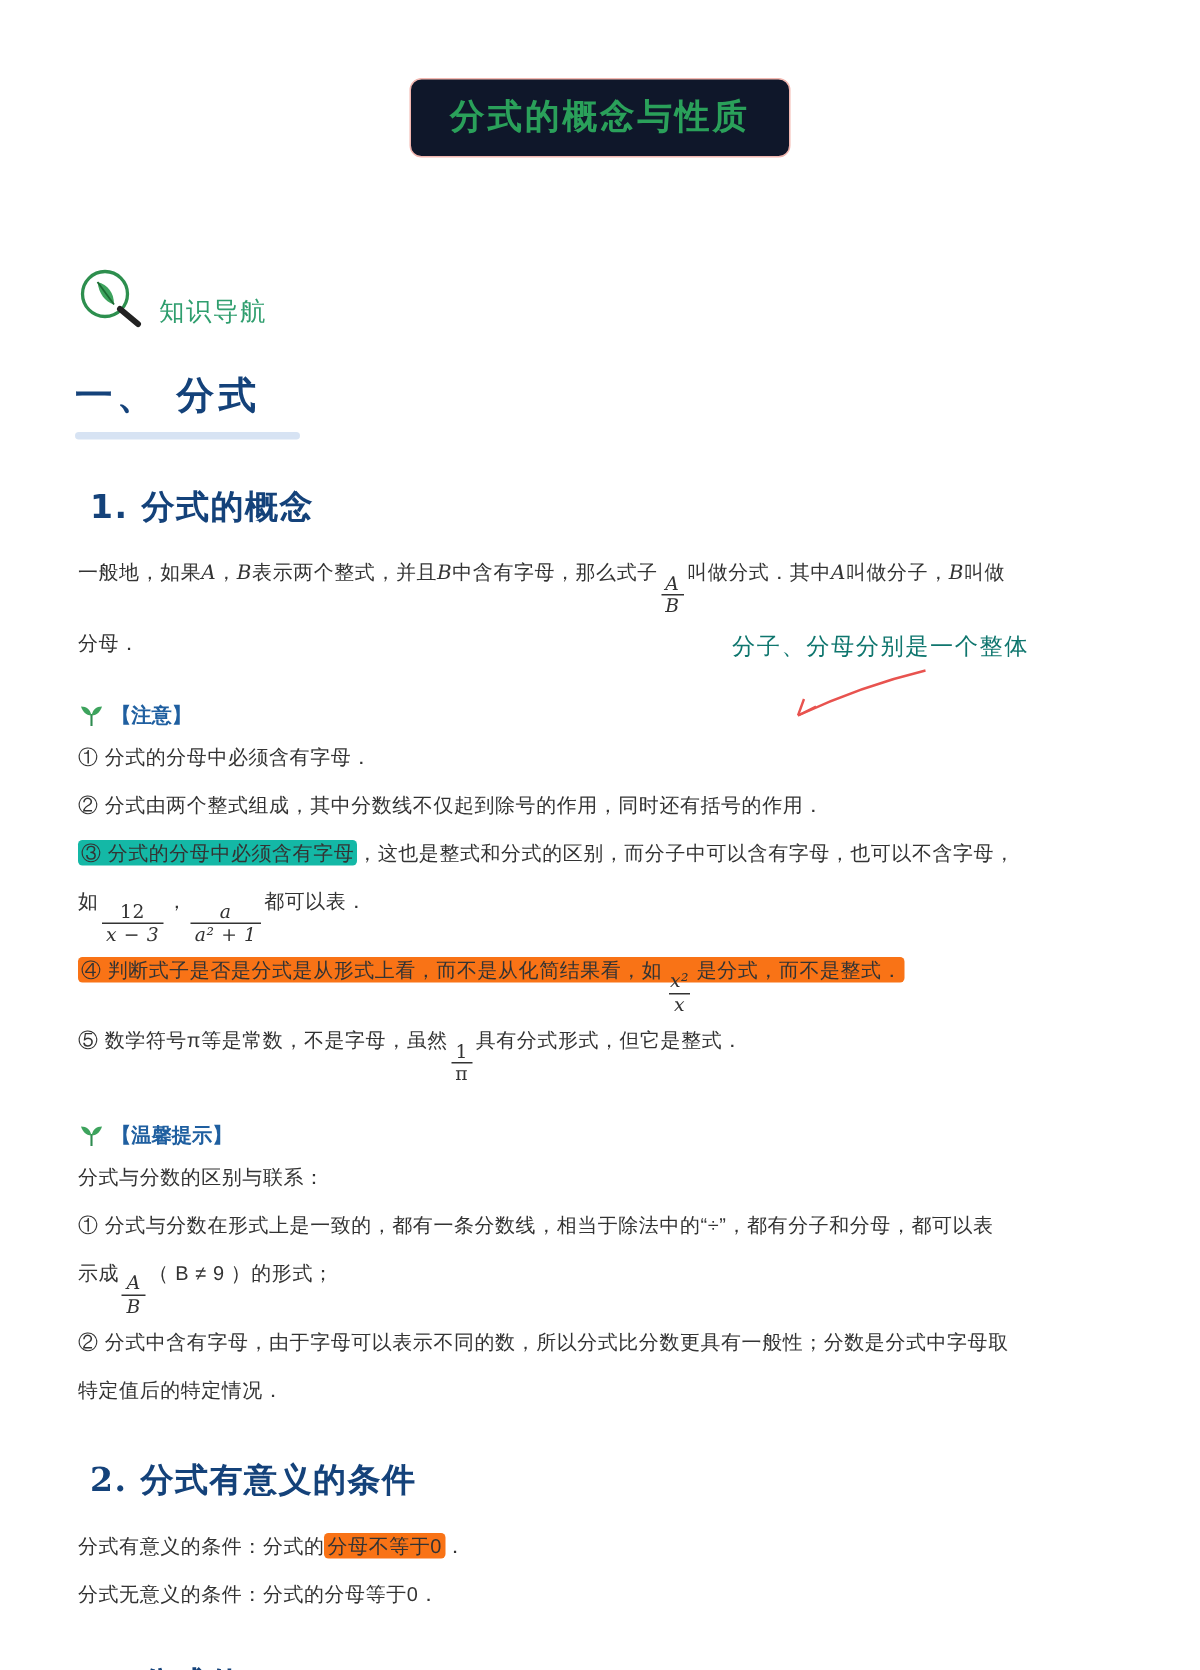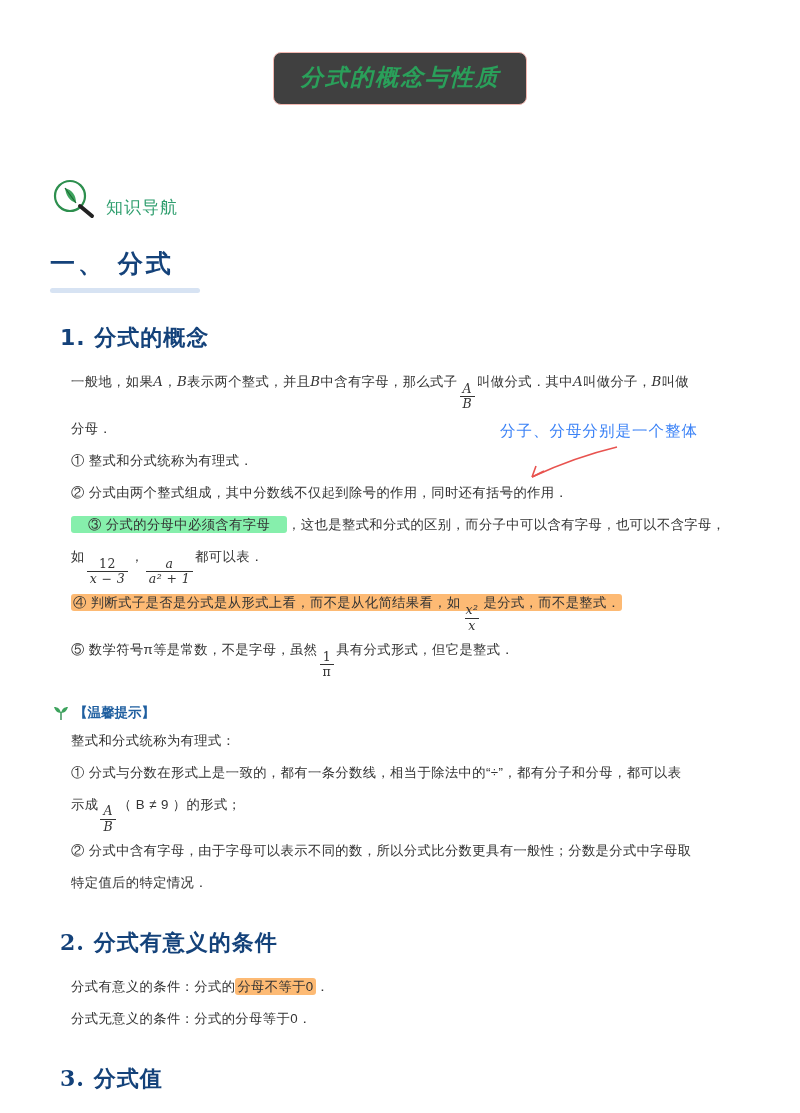--- a/index.html
+++ b/index.html
@@ -24,23 +24,22 @@
 
   
   .title-wrap {
     display: flex;
     justify-content: center;
     padding-top: 52px;
   }
   .title-box {
     border: 1.5px solid #f2b7b0;
     border-radius: 8px;
-    background: #404040;
+    background: #0f172a;
     padding: 9px 26px 11px 26px;
-    font-style: italic;
   }
   .title-text {
     font-family: "DejaVu Sans", sans-serif;
     font-size: 23px;
     font-weight: bold;
     color: #2aa05a;
     letter-spacing: 2px;
   }
 
   
@@ -89,21 +88,21 @@
     font-weight: bold;
     color: #14427a;
     letter-spacing: 1px;
   }
   .sub-h.serif {
     font-family: "DejaVu Serif", serif;
   }
 
   
   .para {
-    margin: 0 52px 0 71px;
+    margin: 0 52px 0 52px;
     font-size: 13.3px;
     line-height: 30px;
     color: #333;
     letter-spacing: 0.4px;
   }
   .para + .para { margin-top: 2px; }
 
   .tip-head {
     margin: 24px 0 4px 52px;
     font-size: 13.5px;
@@ -114,38 +113,38 @@
   }
   .leaf {
     display: inline-block;
     width: 18px;
     height: 16px;
     margin-right: 4px;
     position: relative;
   }
 
   .hl-pink {
-    background: #fdba74;
+    background: #f97316;
     border-radius: 3px;
     padding: 1px 2px;
   }
   .hl-pink-soft {
-    background: #86efac;
+    background: #14b8a6;
     border-radius: 3px;
-    padding: 1px 17px;
+    padding: 1px 2px;
   }
 
   
   .annot {
     position: absolute;
-    left: 500px;
+    left: 488px;
     top: 421px;
     font-family: "DejaVu Sans", sans-serif;
     font-size: 15.5px;
-    color: #3b82f6;
+    color: #0f766e;
     letter-spacing: 1px;
     white-space: nowrap;
   }
   .annot-arrow {
     position: absolute;
     left: 522px;
     top: 445px;
     width: 100px;
     height: 34px;
   }
@@ -205,22 +204,32 @@
   <div class="sub-h">1. 分式的概念</div>
 
   <div class="para">
     <span>一般地，如果</span><span class="mi">A</span><span>，</span><span class="mi">B</span><span>表示两个整式，并且</span><span class="mi">B</span><span>中含有字母，那么式子</span><span class="frac">
         <span class="num">A</span>
         <span class="den">B</span>
       </span><span>叫做分式．其中</span><span class="mi">A</span><span>叫做分子，</span><span class="mi">B</span><span>叫做</span>
   </div>
   <div class="para">分母．</div>
 
-
-  <div class="para">① 整式和分式统称为有理式．</div>
+  <div class="tip-head">
+    <span class="leaf">
+      <svg width="18" height="16" viewBox="0 0 18 16">
+        <path d="M9 15 L9 7" stroke="#2e8b4f" stroke-width="1.4"></path>
+        <path d="M9 8 C5 8, 3 5, 2 2 C6 2, 8 4, 9 8 Z" fill="#3da35d"></path>
+        <path d="M9 8 C13 8, 15 5, 16 2 C12 2, 10 4, 9 8 Z" fill="#3da35d"></path>
+      </svg>
+    </span>
+    <span>【注意】</span>
+  </div>
+
+  <div class="para">① 分式的分母中必须含有字母．</div>
   <div class="para">② 分式由两个整式组成，其中分数线不仅起到除号的作用，同时还有括号的作用．</div>
   <div class="para">
     <span class="hl-pink-soft">③ 分式的分母中必须含有字母</span><span>，这也是整式和分式的区别，而分子中可以含有字母，也可以不含字母，</span>
   </div>
   <div class="para">
     <span>如</span><span class="frac">
         <span class="num mn">12</span>
         <span class="den">x − 3</span>
       </span><span>，</span><span class="frac">
         <span class="num">a</span>
@@ -246,21 +255,21 @@
     <span class="leaf">
       <svg width="18" height="16" viewBox="0 0 18 16">
         <path d="M9 15 L9 7" stroke="#2e8b4f" stroke-width="1.4"></path>
         <path d="M9 8 C5 8, 3 5, 2 2 C6 2, 8 4, 9 8 Z" fill="#3da35d"></path>
         <path d="M9 8 C13 8, 15 5, 16 2 C12 2, 10 4, 9 8 Z" fill="#3da35d"></path>
       </svg>
     </span>
     <span>【温馨提示】</span>
   </div>
 
-  <div class="para">整式和分式统称为有理式：</div>
+  <div class="para">分式与分数的区别与联系：</div>
   <div class="para">① 分式与分数在形式上是一致的，都有一条分数线，相当于除法中的“÷”，都有分子和分母，都可以表</div>
   <div class="para">
     <span>示成</span><span class="frac">
         <span class="num">A</span>
         <span class="den">B</span>
       </span><span>（ B ≠ 9 ）的形式；</span>
   </div>
   <div class="para">② 分式中含有字母，由于字母可以表示不同的数，所以分式比分数更具有一般性；分数是分式中字母取</div>
   <div class="para">特定值后的特定情况．</div>
 

